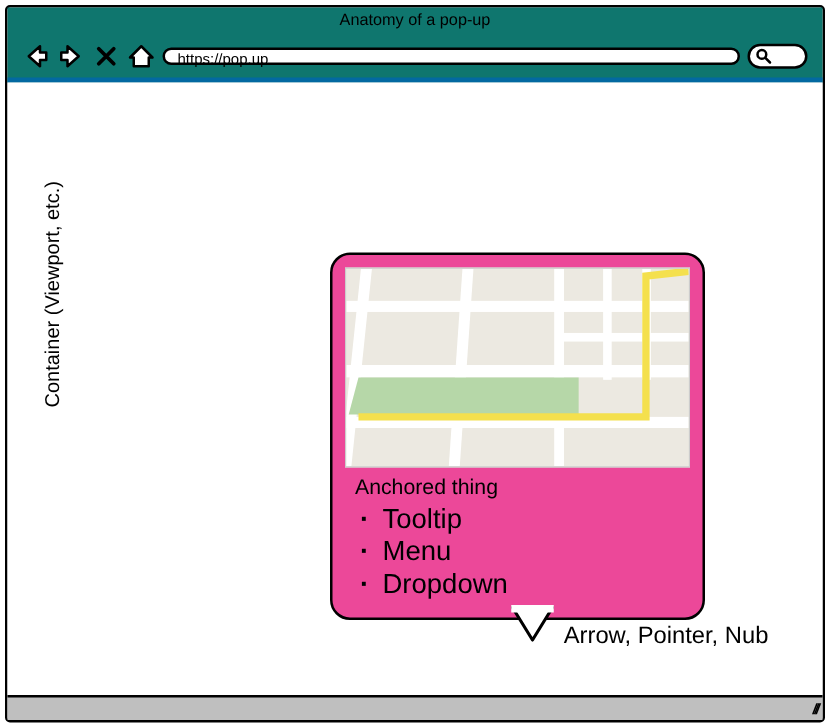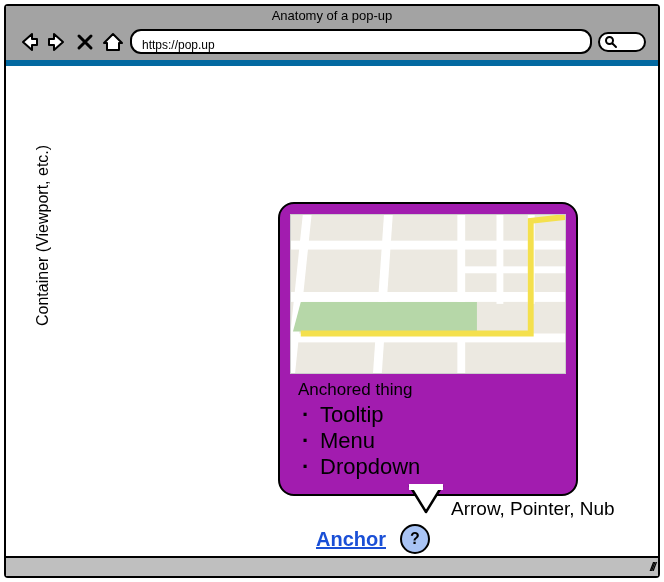--- a/index.html
+++ b/index.html
@@ -12,22 +12,22 @@
     overflow: hidden;
   }
   .browser-frame {
     position: absolute;
     top: 4px; left: 4px; right: 4px; bottom: 4px;
     border: 2.5px solid #000;
     border-radius: 4px;
     background: #fff;
   }
   .titlebar {
-    background: #a3a3a3;
-    border-bottom: 6px solid #0369a1;
+    background: #0f766e;
+    border-bottom: 4px solid #0369a1;
     height: 60px;
     position: relative;
   }
   .window-title {
     position: absolute;
     top: 2px; left: 0; right: 0;
     text-align: center;
     font-size: 13px;
   }
   .toolbar {
@@ -36,29 +36,29 @@
     display: flex;
     align-items: center;
     gap: 6px;
   }
   .nav-icon {
     width: 22px; height: 22px;
     display: flex; align-items: center; justify-content: center;
   }
   .url-bar {
     flex: 1;
-    height: 25px;
+    height: 14px;
     border: 2px solid #000;
     border-radius: 11px;
     background: #fff;
     padding: 0 10px;
     font-size: 12px;
     font-family: Arial, sans-serif;
     display: flex;
-    align-items: flex-end;
+    align-items: flex-start;
   }
   .search-pill {
     width: 48px; height: 20px;
     border: 2.5px solid #000;
     border-radius: 10px;
     background: #fff;
     display: flex; align-items: center; justify-content: flex-start;
     padding-left: 4px;
   }
   .content-area {
@@ -86,26 +86,26 @@
     position: absolute;
     left: 28px;
     top: 260px;
     transform: rotate(-90deg);
     transform-origin: left top;
     font-size: 16px;
     white-space: nowrap;
   }
   .popup {
     position: absolute;
-    left: 272px;
+    left: 258px;
     top: 136px;
     width: 300px;
     border: 2.5px solid #000;
     border-radius: 16px;
-    background: #a21caf;
+    background: #ec4899;
     padding: 10px 10px 14px 10px;
   }
   .map {
     width: 100%;
     height: 160px;
     border: 1px solid #ccc;
     background: #ece9e1;
     position: relative;
     overflow: hidden;
   }
@@ -242,24 +242,20 @@
 
     <div class="arrow-nub">
       <svg width="40" height="32" viewBox="0 0 40 32">
         <polygon points="4,2 36,2 20,28" fill="#fff" stroke="#000" stroke-width="2.5" stroke-linejoin="round"></polygon>
         <rect x="3" y="0" width="34" height="6" fill="#fff"></rect>
       </svg>
     </div>
 
     <div class="arrow-label">Arrow, Pointer, Nub</div>
 
-    <div class="anchor-row">
-      <a class="anchor-link" href="#">Anchor</a>
-      <span class="help-circle">?</span>
-    </div>
 
   </div>
 
   <div class="statusbar">
     <span class="resize-grip">///</span>
   </div>
 
 </div>
 
 </body></html>

